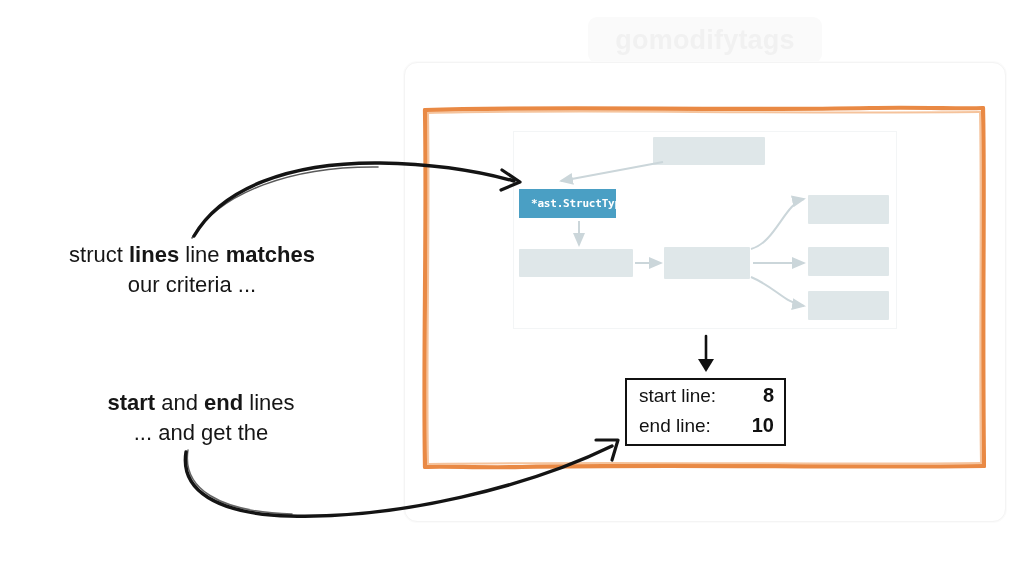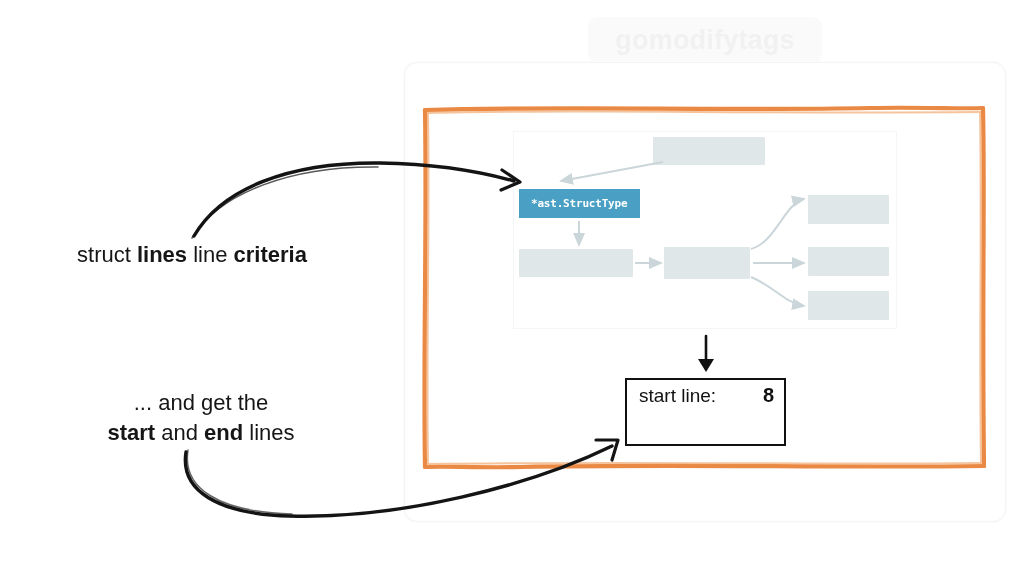--- a/index.html
+++ b/index.html
@@ -72,21 +72,21 @@
   }
   .node {
     position: absolute;
     background: #dfe7e9;
     border-radius: 1px;
   }
   #node-struct {
     position: absolute;
     left: 519px;
     top: 189px;
-    width: 121px;
+    width: 97px;
     height: 29px;
     background: #4a9fc4;
     display: flex;
     align-items: center;
     padding-left: 12px;
     box-sizing: border-box;
   }
   #node-struct-label {
     color: #ffffff;
     font-family: "DejaVu Sans Mono", monospace;
@@ -227,33 +227,38 @@
 <svg id="down-arrow" viewBox="0 0 36 40">
   <path d="M18,2 L18,27" stroke="#111" stroke-width="2.6" fill="none" stroke-linecap="round"></path>
   <path d="M10,25 L18,38 L26,25 z" fill="#111"></path>
 </svg>
 
 <div id="result-box">
   <div class="result-row">
     <span class="result-label">start line:</span>
     <span class="result-value">8</span>
   </div>
+  <div class="result-row">
+    <span class="result-label">end line:</span>
+    <span class="result-value">10</span>
+  </div>
 </div>
 
 <div class="annotation" id="annotation-one">
   <div>
-    <span>struct </span><b>lines</b><span> line </span><b>criteria</b>
-  </div>
+    <span>struct </span><b>lines</b><span> line </span><b>matches</b>
+  </div>
+  <div>our criteria ...</div>
 </div>
 
 <div class="annotation" id="annotation-two">
-  <div>... and get the</div>
   <div>
     <b>start</b><span> and </span><b>end</b><span> lines</span>
   </div>
+  <div>... and get the</div>
 </div>
 
 <svg id="arrow-top" viewBox="0 0 370 110">
   <path d="M24,86 C52,38 120,12 210,13 C268,14 312,22 344,31" fill="none" stroke="#141414" stroke-width="3.4" stroke-linecap="round"></path>
   <path d="M22,88 C50,42 122,16 208,17" fill="none" stroke="#141414" stroke-width="1.6" stroke-linecap="round" opacity=".7"></path>
   <path d="M332,20 L350,32 L331,40" fill="none" stroke="#141414" stroke-width="3.2" stroke-linecap="round" stroke-linejoin="round"></path>
 </svg>
 
 <svg id="arrow-bottom" viewBox="0 0 480 110">
   <path d="M26,28 C20,66 56,90 130,92 C240,95 370,62 452,22" fill="none" stroke="#141414" stroke-width="3.4" stroke-linecap="round"></path>

